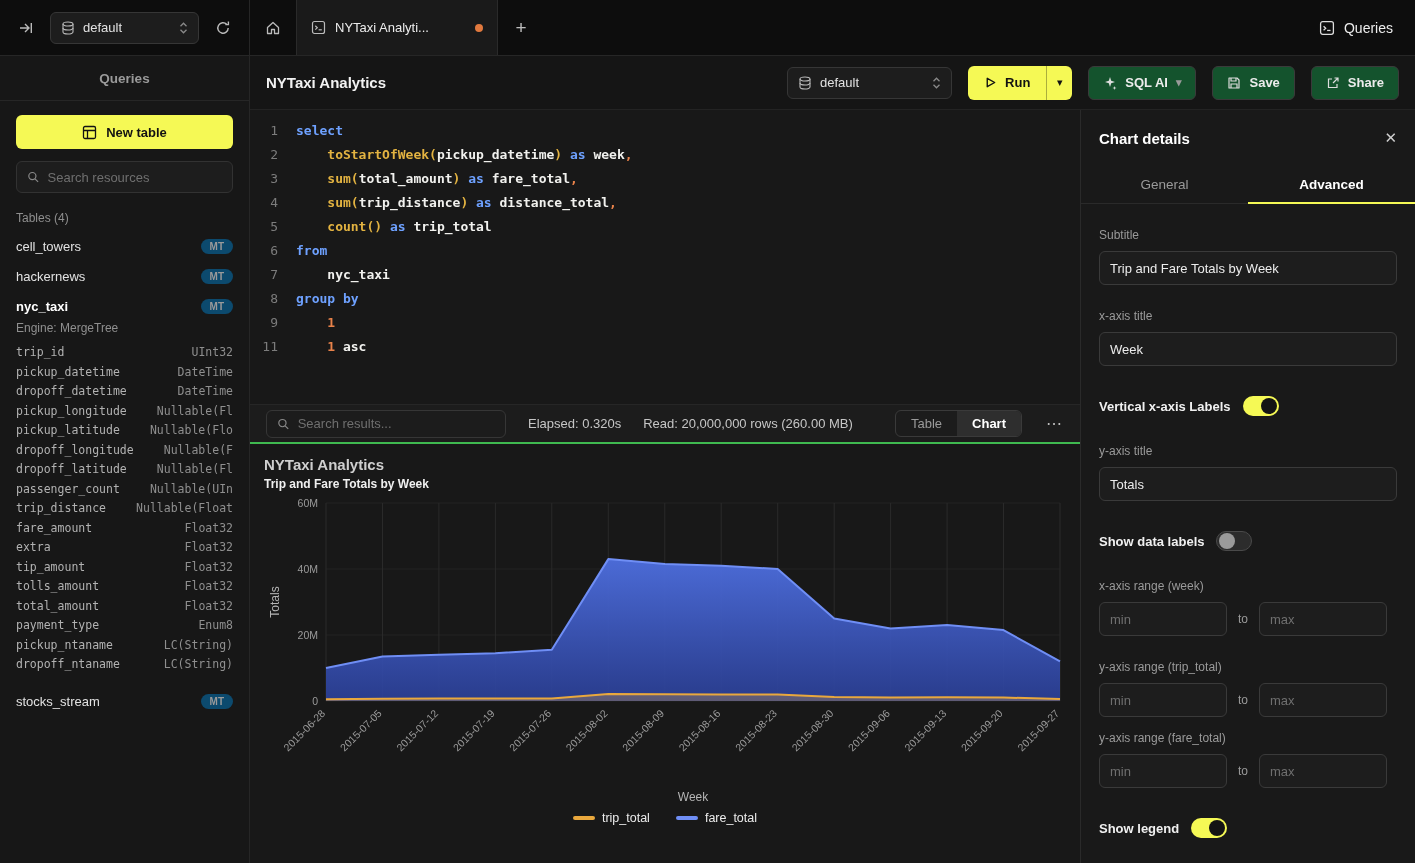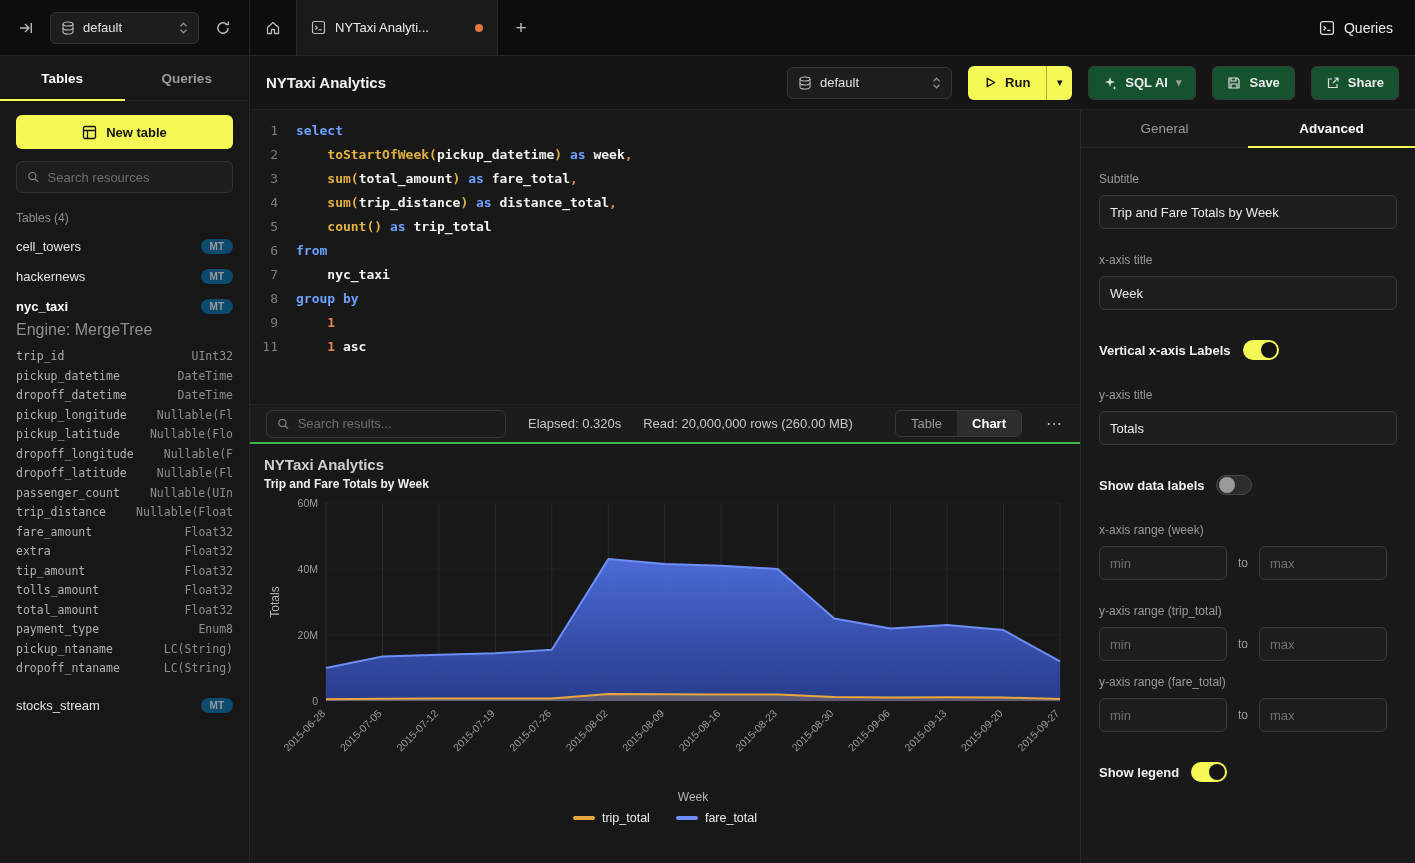--- a/index.html
+++ b/index.html
@@ -32,21 +32,21 @@
   .side-tab.active::after { content:''; position:absolute; left:0; right:0; bottom:-1px; height:2px; background:var(--accent); }
   .new-table { margin:14px 16px 10px; height:34px; background:var(--accent); color:#121212; border:none; border-radius:6px; display:flex; align-items:center; justify-content:center; gap:9px; font-size:13px; font-weight:700; cursor:pointer; font-family:"Liberation Sans",sans-serif; }
   .side-search { margin:2px 16px 10px; height:32px; background:#1d1d1d; border:1px solid #323232; border-radius:6px; display:flex; align-items:center; gap:8px; padding:0 10px; }
   .side-search input { background:none; border:none; outline:none; color:#e6e6e6; font-size:13px; width:100%; font-family:"Liberation Sans",sans-serif; }
   .side-search input::placeholder { color:#6f6f6f; }
   .section-label { padding:8px 16px 6px; font-size:12px; color:#8f8f8f; }
   .tbl-row { height:30px; display:flex; align-items:center; justify-content:space-between; padding:0 16px; font-size:13px; cursor:pointer; }
   .tbl-name { color:#e2e2e2; }
   .tbl-name.sel { color:#ffffff; font-weight:700; }
   .badge { background:#0c4a6e; color:#9a9a9a; font-size:10px; font-weight:700; padding:2px 9px; border-radius:9px; }
-  .tbl-engine { padding:0 16px 8px; font-size:16px; color:#8f8f8f; }
+  .tbl-engine { padding:0 16px 8px; font-size:12px; color:#8f8f8f; }
   .col-row { display:flex; justify-content:space-between; padding:0 16px; font-family:"DejaVu Sans Mono", monospace; font-size:11.5px; line-height:19.5px; }
   .col-name { color:#b2b2b2; }
   .col-type { color:#8f8f8f; }
   .gap8 { height:12px; }
 
   
   .main { flex:1; display:flex; flex-direction:column; min-width:0; }
   .main-header { height:54px; flex:none; display:flex; align-items:center; padding:0 16px; background:#151515; border-bottom:1px solid #232323; }
   .main-header h1 { font-size:15px; font-weight:700; color:#f2f2f2; }
   .header-actions { margin-left:auto; display:flex; align-items:center; gap:16px; }
@@ -177,23 +177,20 @@
           <path d="M7.6 9.8h3.2" stroke="#ddd" stroke-width="1.2"></path>
         </svg>
       <span>Queries</span>
     </button>
   </header>
 
   <div class="bodyrow">
 
     <aside class="sidebar">
       <div class="side-tabs">
-        <div class="side-tab active">
-            <span>Tables</span>
-          </div>
         <div class="side-tab">
             <span>Queries</span>
           </div>
       </div>
       <button class="new-table">
         <svg class="ic" width="15" height="15" viewBox="0 0 15 15">
             <rect x="1.5" y="1.5" width="12" height="12" rx="1.5" stroke="#121212" fill="none" stroke-width="1.3"></rect>
             <path d="M1.5 5.5h12M5.5 5.5v8" stroke="#121212" stroke-width="1.3"></path>
           </svg>
         <span>New table</span>
@@ -470,20 +467,24 @@
                 </span>
                 <span class="legend-item">
                   <span class="legend-swatch" style="background: rgb(111, 142, 245);"></span>
                   <span>fare_total</span>
                 </span>
               </div>
           </div>
         </section>
 
         <aside class="panel">
+          <div class="panel-header">
+            <span class="t">Chart details</span>
+            <button class="panel-close"><span>✕</span></button>
+          </div>
           <div class="panel-tabs">
             <div class="panel-tab">
                 <span>General</span>
               </div>
             <div class="panel-tab active">
                 <span>Advanced</span>
               </div>
           </div>
           <div class="panel-body">
               <div class="fgroup"><div class="f-label">Subtitle</div><input class="f-input" value="Trip and Fare Totals by Week" style=""></div>

